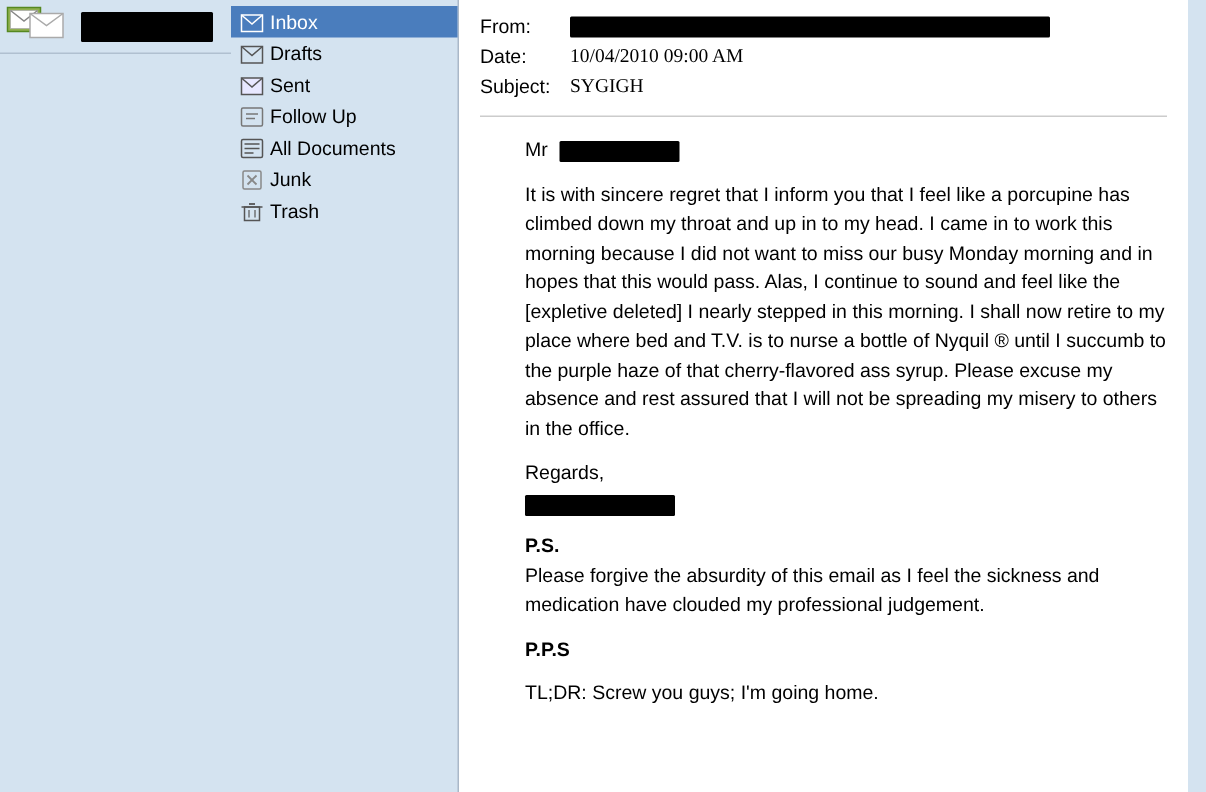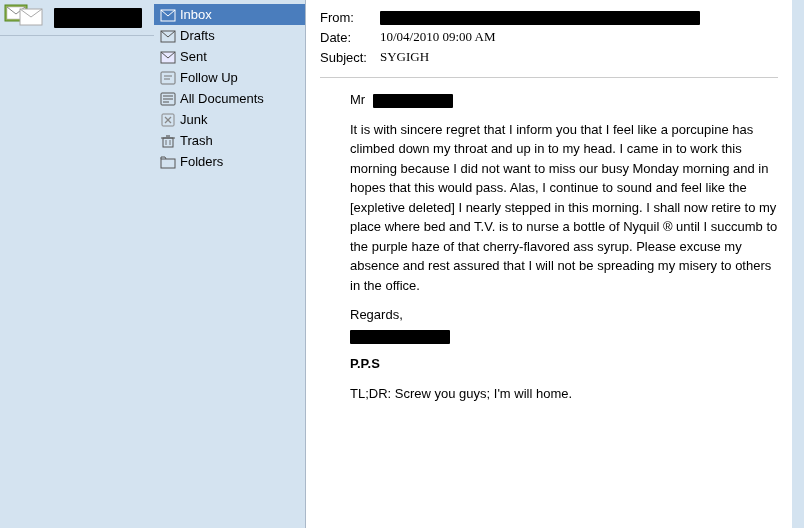--- a/index.html
+++ b/index.html
@@ -238,29 +238,20 @@
             <rect x="3" y="4" width="10" height="9" fill="none" stroke="#555" stroke-width="1"></rect>
             <line x1="1" y1="4" x2="15" y2="4" stroke="#555" stroke-width="1"></line>
             <line x1="6" y1="2" x2="10" y2="2" stroke="#555" stroke-width="1.2"></line>
             <line x1="6" y1="6" x2="6" y2="11" stroke="#555" stroke-width="0.8"></line>
             <line x1="10" y1="6" x2="10" y2="11" stroke="#555" stroke-width="0.8"></line>
           </svg>
         </span>
         <span>Trash</span>
       </div>
 
-      <div class="sidebar-item">
-        <span class="sidebar-icon">
-          <svg viewBox="0 0 16 14" width="16" height="14">
-            <rect x="1" y="4" width="14" height="9" fill="none" stroke="#555" stroke-width="1"></rect>
-            <path d="M1,4 L1,2 L5,2 L6,4" fill="none" stroke="#555" stroke-width="1"></path>
-          </svg>
-        </span>
-        <span>Folders</span>
-      </div>
     </div>
 
     <div class="content-pane">
 
       <div class="email-header">
 
         <div class="email-header-row">
           <span class="email-header-label">From:</span>
           <span class="redacted-block" style="width:320px;"></span>
         </div>
@@ -284,22 +275,26 @@
           <span class="redacted-block" style="width:80px; margin-left:4px;"></span>
         </p>
 
         <p>It is with sincere regret that I inform you that I feel like a porcupine has climbed down my throat and up in to my head.  I came in to work this morning because I did not want to miss our busy Monday morning and in hopes that this would pass.  Alas, I continue to sound and feel like the [expletive deleted] I nearly stepped in this morning.  I shall now retire to my place where bed and T.V. is to nurse a bottle of Nyquil ® until I succumb to the purple haze of that cherry-flavored ass syrup.  Please excuse my absence and rest assured that I will not be spreading my misery to others in the office.</p>
 
         <p>
           <span>Regards,</span><br>
           <span class="redacted-block" style="width:100px; margin-top:4px; display:inline-block;"></span>
         </p>
 
+        <p>
+          <strong>P.S.</strong><br>
+          <span>Please forgive the absurdity of this email as I feel the sickness and medication have clouded my professional judgement.</span>
+        </p>
 
         <p>
           <strong>P.P.S</strong><br>
         </p>
 
-        <p>TL;DR: Screw you guys; I'm will home.</p>
+        <p>TL;DR: Screw you guys; I'm going home.</p>
       </div>
     </div>
   </div>
 </div>
 
 </body></html>

